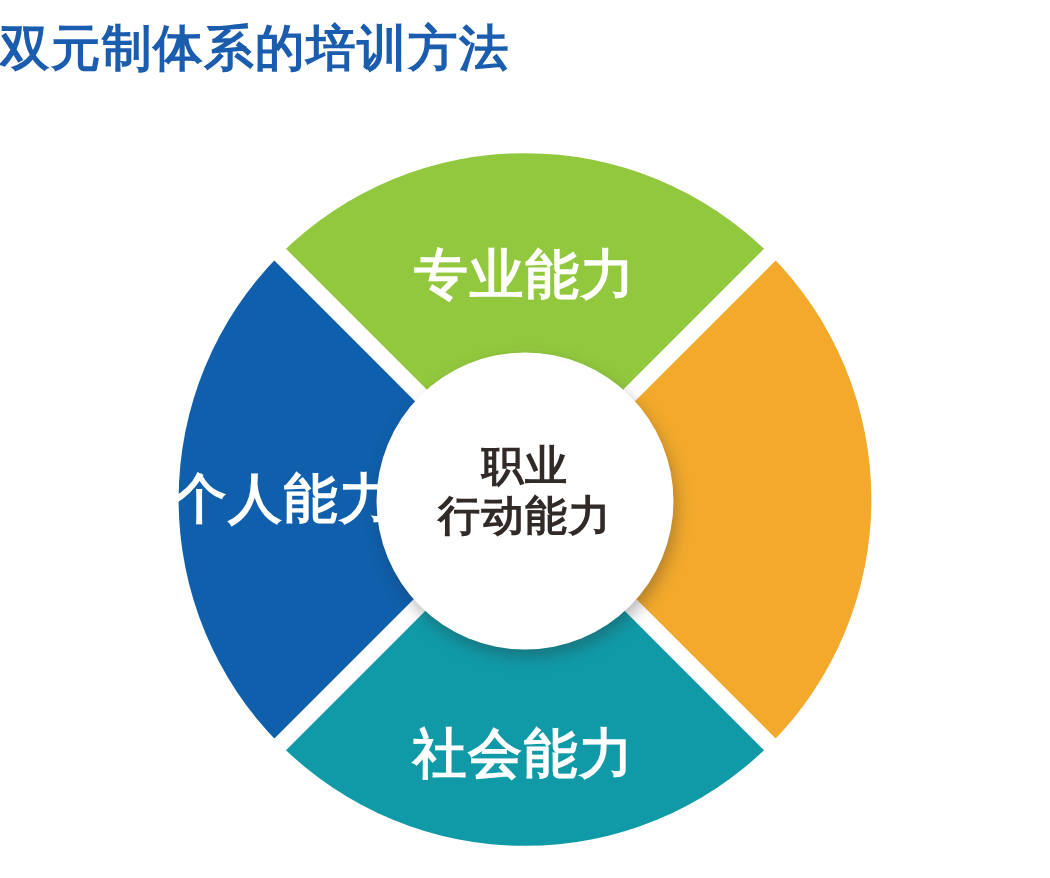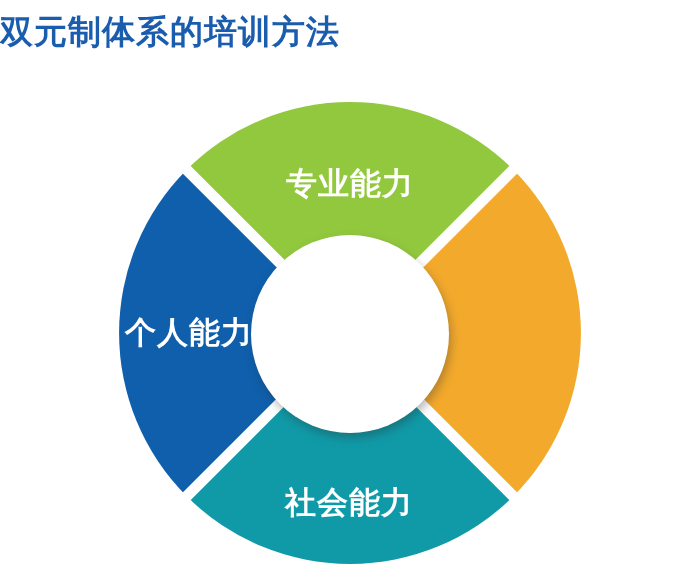--- a/index.html
+++ b/index.html
@@ -36,21 +36,21 @@
     stroke: #ffffff;
     stroke-width: 11;
   }
   .hub {
     fill: #ffffff;
     filter: drop-shadow(2px 5px 5px rgba(40, 40, 40, 0.32));
   }
   .seg-label {
     position: absolute;
     transform: translate(-50%, -50%);
-    font-size: 31px;
+    font-size: 36px;
     font-weight: bold;
     white-space: nowrap;
     letter-spacing: 1px;
   }
   .pos-top    { left: 350px; top: 184px; }
   .pos-right  { left: 513px; top: 334px; }
   .pos-bottom { left: 349px; top: 487px; }
   .pos-left   { left: 189px; top: 333px; }
   .center-label {
     position: absolute;
@@ -82,14 +82,18 @@
     <circle class="hub" cx="350" cy="334" r="99"></circle>
   </svg>
 
   <div class="seg-label pos-top" style="color: rgb(255, 255, 255);">专业能力</div>
 
 
   <div class="seg-label pos-bottom" style="color: rgb(255, 255, 255); margin-top: 16px;">社会能力</div>
 
   <div class="seg-label pos-left" style="color: rgb(255, 255, 255);">个人能力</div>
 
+  <div class="center-label" style="color: rgb(49, 42, 38);">
+    <div>职业</div>
+    <div>行动能力</div>
+  </div>
 
 </div>
 
 </body></html>

